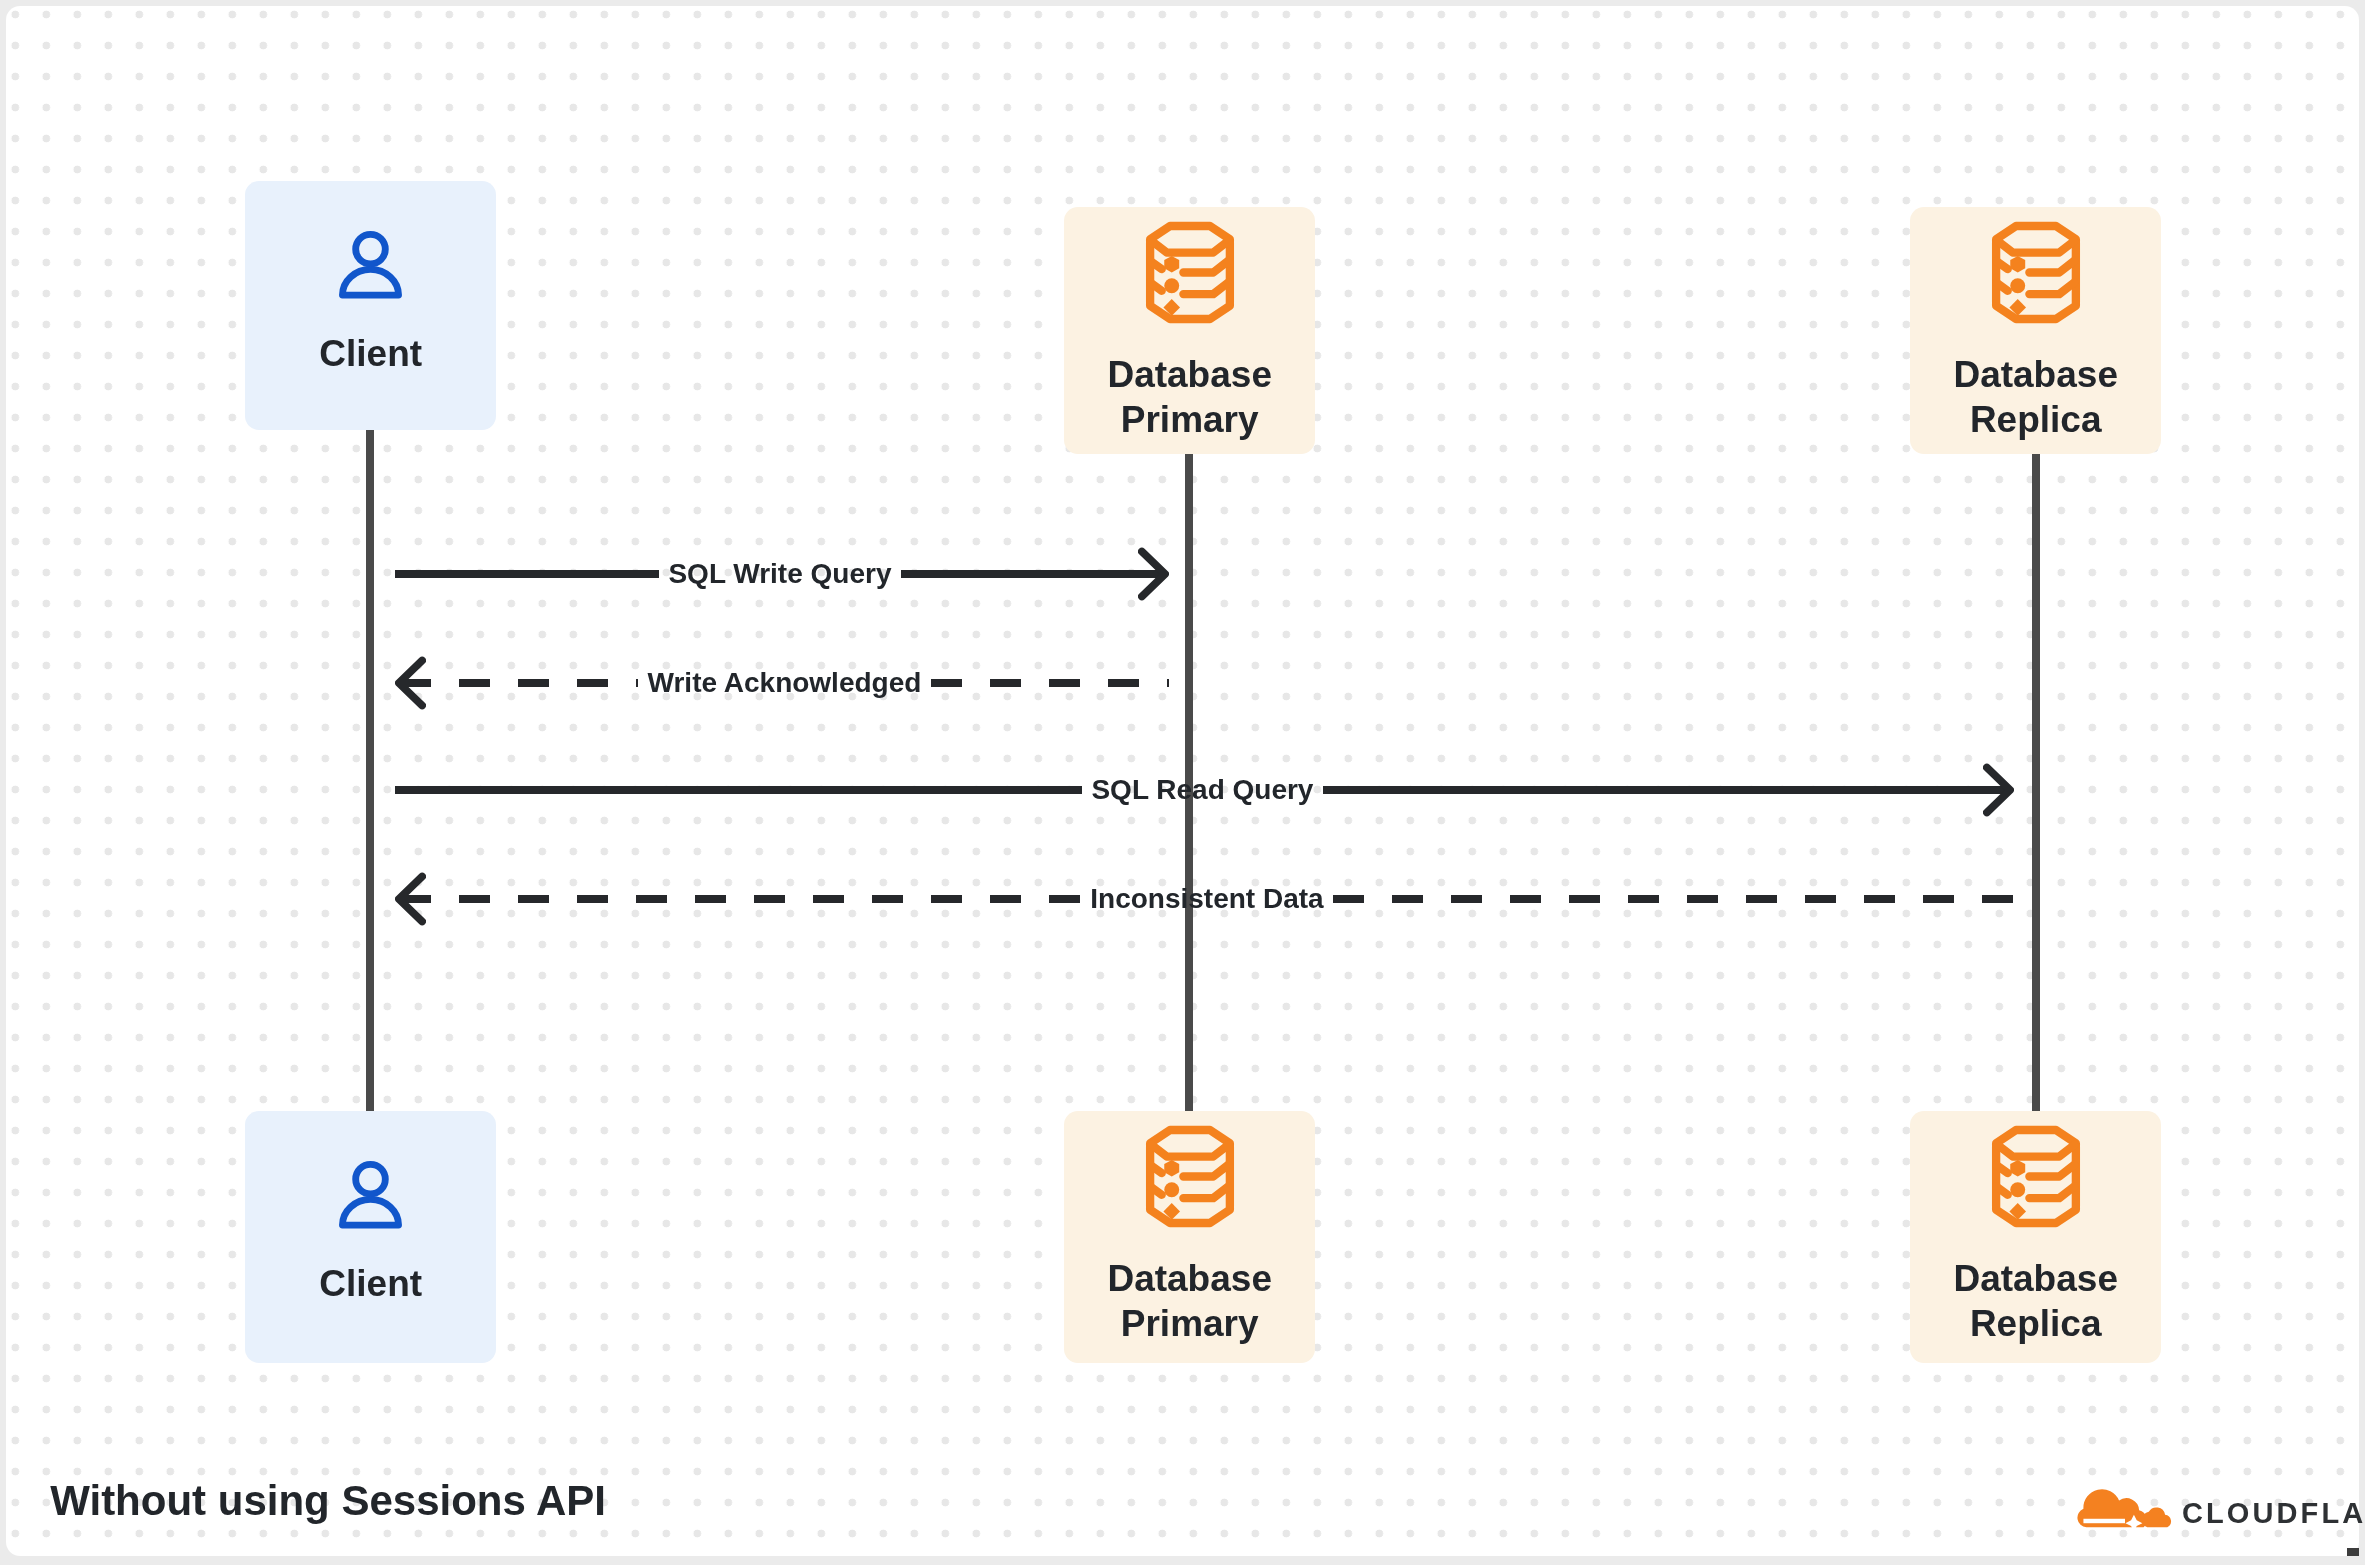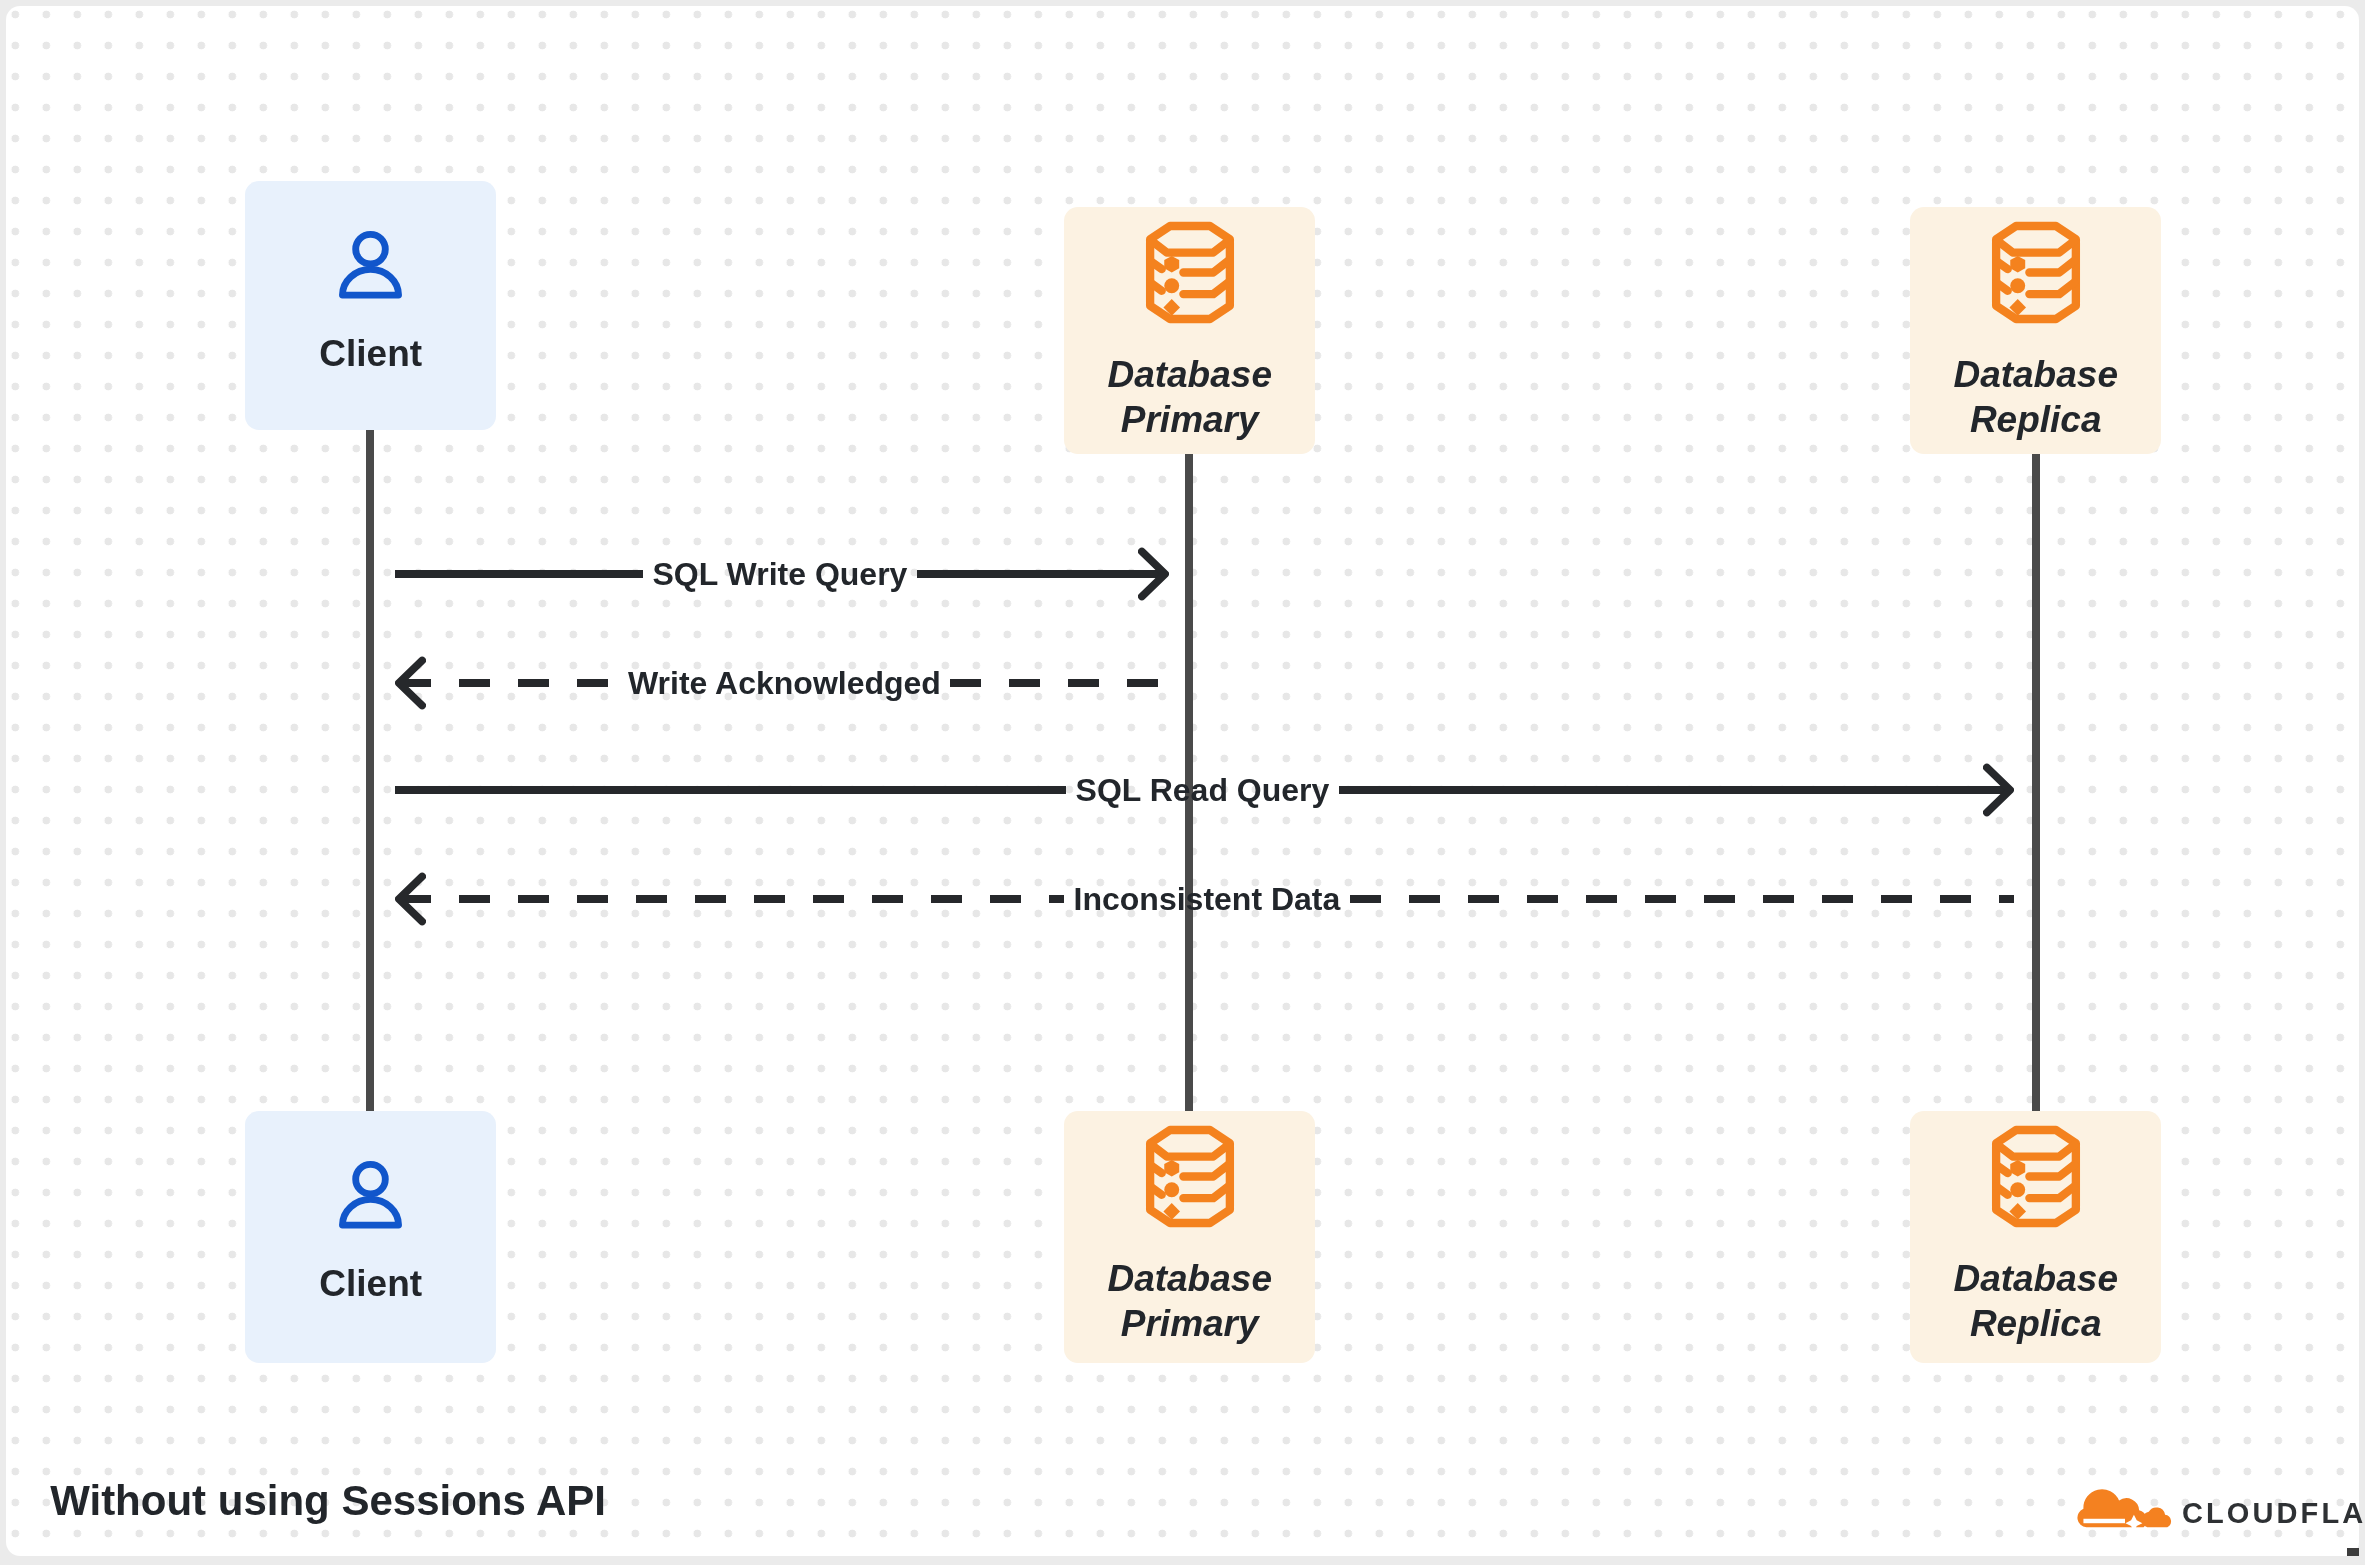--- a/index.html
+++ b/index.html
@@ -12,36 +12,36 @@
   .card{
     position:absolute;left:6.2px;top:6.2px;width:2353px;height:1550px;
     border-radius:14px;
     background-color:var(--card-bg,#ffffff);
     background-image:radial-gradient(circle,var(--dot,#e7e7e7) 3.6px,transparent 4.2px);
     background-size:31px 31px;background-position:-6.2px -7px;
   }
   
   .node{position:absolute;display:flex;flex-direction:column;align-items:center;border-radius:14px;}
   .client-node{background:var(--client-bg,#e8f1fc);}
-  .db-node{background:var(--db-bg,#fcf2e2);font-style:italic;}
+  .db-node{background:var(--db-bg,#fcf2e2);}
   .node-label{font-weight:700;font-size:37px;line-height:45px;color:var(--text,#22262b);text-align:center;}
   .client-node .node-label{margin-top:25px;}
   .db-node .node-label{margin-top:28px;}
   .person-icon{width:81px;height:81px;margin-top:44px;}
   .person-icon .stroke{fill:none;stroke:var(--client-icon,#1156cb);stroke-width:4.4;stroke-linejoin:round;}
   .db-icon{width:92px;height:103px;margin-top:14px;}
   .db-icon .stroke{fill:none;stroke:var(--db-icon,#f4821e);stroke-width:5;stroke-linecap:round;stroke-linejoin:round;}
   .db-icon .fill{fill:var(--db-icon,#f4821e);stroke:none;}
   
   .lifeline{position:absolute;width:7.8px;background:var(--lifeline,#4a4a4a);}
   
   .msg{position:absolute;height:56px;display:flex;align-items:center;}
   .seg{flex:1 1 auto;height:7.8px;background:var(--arrow,#26282b);}
   .msg.dashed .seg{background:repeating-linear-gradient(90deg,var(--arrow,#26282b) 0 31px,transparent 31px 59px);}
-  .mlabel{flex:0 0 auto;font-weight:700;font-size:32px;color:var(--text,#22262b);padding:0 9.3px;white-space:nowrap;}
+  .mlabel{flex:0 0 auto;font-weight:700;font-size:28px;color:var(--text,#22262b);padding:0 9.3px;white-space:nowrap;}
   .head{flex:0 0 auto;}
   .msg.right .head{margin-left:-26.5px;}
   .msg.left .head{margin-right:-26.5px;}
   .head polyline{fill:none;stroke:var(--arrow,#26282b);stroke-width:10;stroke-linecap:round;stroke-linejoin:round;}
   
   .caption{position:absolute;left:44px;top:1471px;font-weight:700;font-size:42px;color:var(--text,#22262b);}
   .brand{position:absolute;left:2070px;top:1478px;display:flex;align-items:center;}
   .cloud-icon{width:98px;height:48px;}
   .cloud-icon .orange{fill:var(--brand-orange,#f48120);}
   .cloud-icon .white{fill:#ffffff;}

